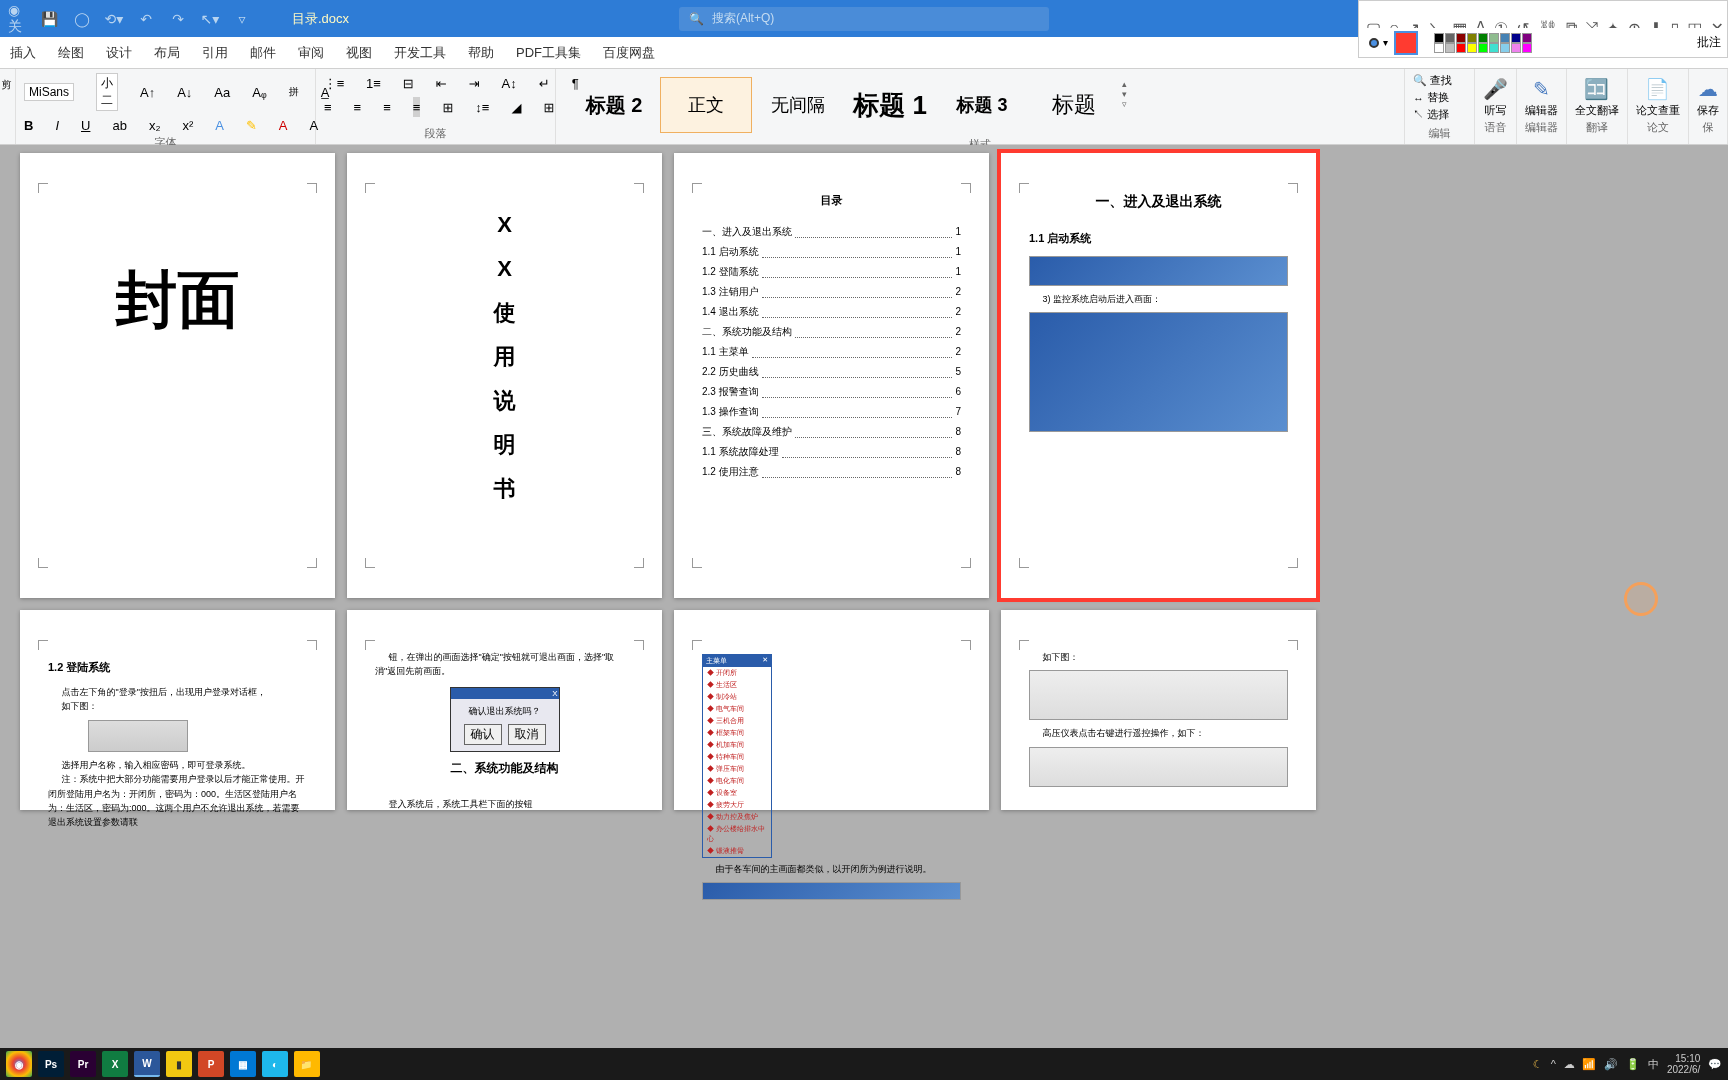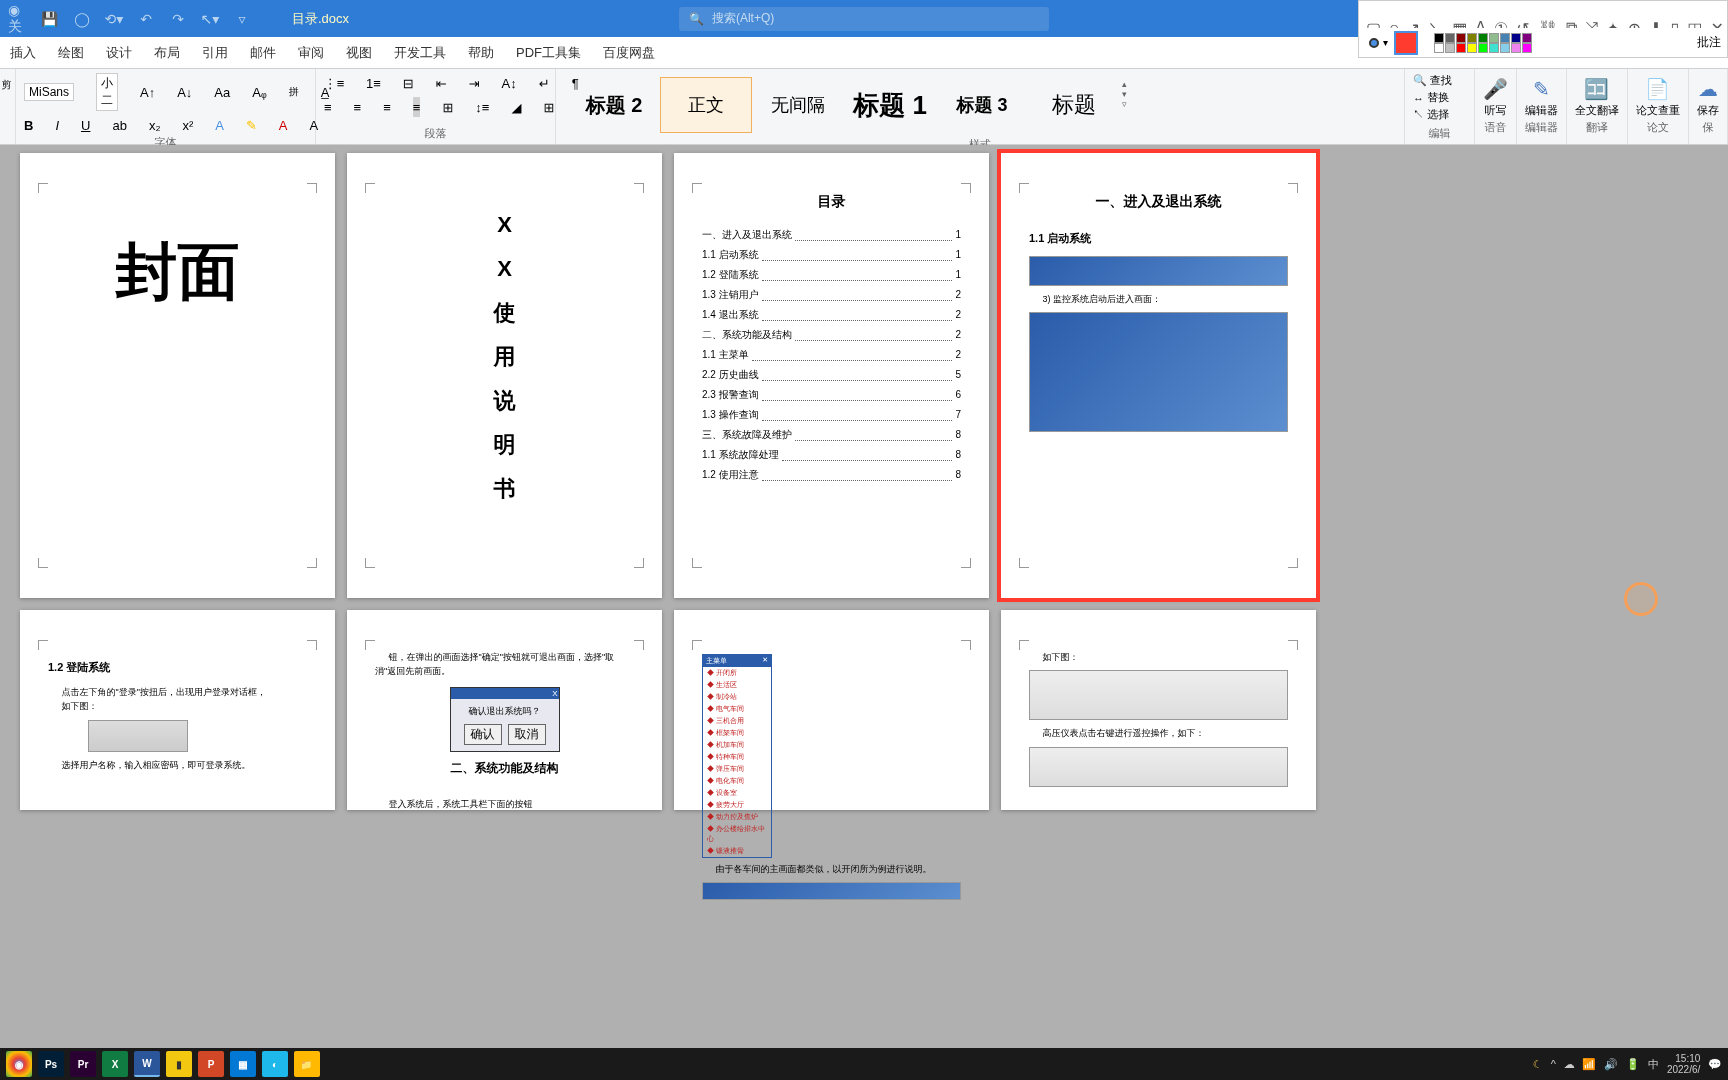--- a/index.html
+++ b/index.html
@@ -56,25 +56,25 @@
 .page { width: 315px; height: 445px; background: #fff; box-shadow: 0 1px 4px rgba(0,0,0,.3); position: relative; padding: 40px 28px; font-size: 10px; }
 .page .corner { position: absolute; width: 10px; height: 10px; }
 .page .corner.tl { top: 30px; left: 18px; border-top: 1px solid #999; border-left: 1px solid #999; }
 .page .corner.tr { top: 30px; right: 18px; border-top: 1px solid #999; border-right: 1px solid #999; }
 .page .corner.bl { bottom: 30px; left: 18px; border-bottom: 1px solid #999; border-left: 1px solid #999; }
 .page .corner.br { bottom: 30px; right: 18px; border-bottom: 1px solid #999; border-right: 1px solid #999; }
 
 .page.highlighted { outline: 4px solid #ff3b30; }
 
 
-.cover-text { font-size: 62px; font-weight: 900; text-align: center; line-height: 1.4; margin-top: 36px; }
+.cover-text { font-size: 62px; font-weight: 900; text-align: center; line-height: 1.4; margin-top: 64px; }
 .title-vert { font-size: 22px; font-weight: bold; text-align: center; line-height: 2; margin-top: 10px; }
 
 
-.toc-title { text-align: center; font-size: 14px; font-weight: bold; margin-bottom: 14px; }
+.toc-title { text-align: center; font-size: 11px; font-weight: bold; margin-bottom: 14px; }
 .toc-line { display: flex; justify-content: space-between; font-size: 10px; line-height: 2; }
 .toc-line .t { white-space: nowrap; }
 .toc-line .dots { flex: 1; border-bottom: 1px dotted #666; margin: 0 3px 4px; }
 
 
 .sec-h1 { font-size: 14px; font-weight: bold; text-align: center; margin-bottom: 20px; }
 .sec-h2 { font-size: 11px; font-weight: bold; margin: 10px 0; }
 .body-text { font-size: 9px; line-height: 1.6; text-indent: 1.5em; }
 .img-ph { background: linear-gradient(135deg, #2a5caa, #5b8fd0); border: 1px solid #999; margin: 6px 0; }
 .img-ph.sm { height: 30px; }
@@ -420,20 +420,21 @@
   <div class="pages-row">
 
     <div class="page page2">
       <span class="corner tl"></span>
         <span class="corner tr"></span>
       <div class="sec-h2">1.2 登陆系统</div>
       <div class="body-text">点击左下角的"登录"按扭后，出现用户登录对话框，</div>
       <div class="body-text">如下图：</div>
       <div class="img-ph" style="height:32px; width:100px; margin-left:40px; background:linear-gradient(#ddd,#ccc);"></div>
       <div class="body-text">选择用户名称，输入相应密码，即可登录系统。</div>
+      <div class="body-text">注：系统中把大部分功能需要用户登录以后才能正常使用。开闭所登陆用户名为：开闭所，密码为：000。生活区登陆用户名为：生活区，密码为:000。这两个用户不允许退出系统，若需要退出系统设置参数请联</div>
     </div>
 
     <div class="page page2">
       <span class="corner tl"></span>
         <span class="corner tr"></span>
       <div class="body-text">钮，在弹出的画面选择"确定"按钮就可退出画面，选择"取消"返回先前画面。</div>
       <div class="dialog-mock">
         <div style="background:#2a5caa; color:#fff; margin:-6px -6px 6px; padding:1px; text-align:right; font-size:8px;">X</div>
         <div>确认退出系统吗？</div>
         <div class="btns">

